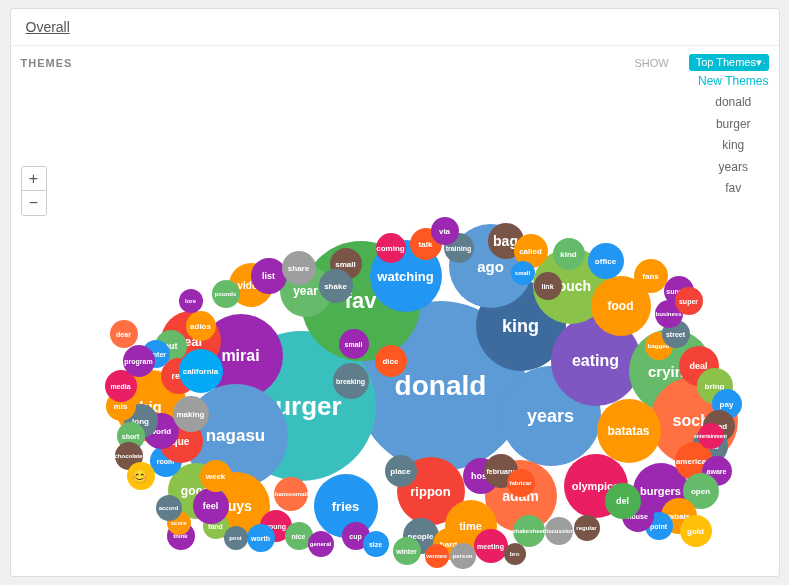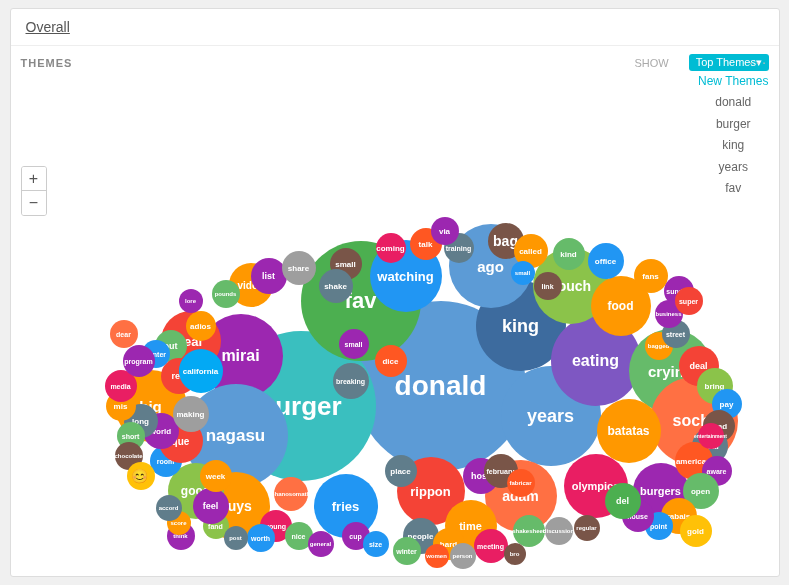--- a/index.html
+++ b/index.html
@@ -179,20 +179,21 @@
         <div class="bubble" style="left: 145px; top: 415px; width: 56px; height: 56px; background: rgb(139, 195, 74); font-size: 12px;">good</div>
         <div class="bubble" style="left: 470px; top: 420px; width: 72px; height: 72px; background: rgb(255, 112, 67); font-size: 14px;">adam</div>
         <div class="bubble" style="left: 380px; top: 415px; width: 68px; height: 68px; background: rgb(244, 67, 54); font-size: 13px;">rippon</div>
         <div class="bubble" style="left: 420px; top: 450px; width: 52px; height: 52px; background: rgb(255, 152, 0); font-size: 11px;">time</div>
         <div class="bubble" style="left: 295px; top: 430px; width: 64px; height: 64px; background: rgb(33, 150, 243); font-size: 13px;">fries</div>
         <div class="bubble" style="left: 545px; top: 410px; width: 64px; height: 64px; background: rgb(233, 30, 99); font-size: 11px;">olympics</div>
         <div class="bubble" style="left: 578px; top: 355px; width: 64px; height: 64px; background: rgb(255, 152, 0); font-size: 12px;">batatas</div>
         <div class="bubble" style="left: 610px; top: 415px; width: 56px; height: 56px; background: rgb(156, 39, 176); font-size: 11px;">burgers</div>
         <div class="bubble" style="left: 570px; top: 230px; width: 60px; height: 60px; background: rgb(255, 152, 0); font-size: 12px;">food</div>
         <div class="bubble" style="left: 355px; top: 200px; width: 72px; height: 72px; background: rgb(33, 150, 243); font-size: 13px;">watching</div>
+        <div class="bubble" style="left: 255px; top: 215px; width: 52px; height: 52px; background: rgb(102, 187, 106); font-size: 12px;">year</div>
         <div class="bubble" style="left: 200px; top: 209px; width: 44px; height: 44px; background: rgb(255, 152, 0); font-size: 10px;">video</div>
         <div class="bubble" style="left: 218px; top: 200px; width: 36px; height: 36px; background: rgb(156, 39, 176); font-size: 9px;">list</div>
         <div class="bubble" style="left: 248px; top: 192px; width: 34px; height: 34px; background: rgb(158, 158, 158); font-size: 8px;">share</div>
         <div class="bubble" style="left: 295px; top: 188px; width: 32px; height: 32px; background: rgb(121, 85, 72); font-size: 8px;">small</div>
         <div class="bubble" style="left: 285px; top: 210px; width: 34px; height: 34px; background: rgb(96, 125, 139); font-size: 8px;">shake</div>
         <div class="bubble" style="left: 340px; top: 172px; width: 30px; height: 30px; background: rgb(233, 30, 99); font-size: 8px;">coming</div>
         <div class="bubble" style="left: 375px; top: 168px; width: 32px; height: 32px; background: rgb(255, 87, 34); font-size: 8px;">talk</div>
         <div class="bubble" style="left: 408px; top: 172px; width: 30px; height: 30px; background: rgb(96, 125, 139); font-size: 7px;">training</div>
         <div class="bubble" style="left: 394px; top: 155px; width: 28px; height: 28px; background: rgb(156, 39, 176); font-size: 8px;">via</div>
         <div class="bubble" style="left: 455px; top: 165px; width: 36px; height: 36px; background: rgb(121, 85, 72); font-size: 14px;">bag</div>

